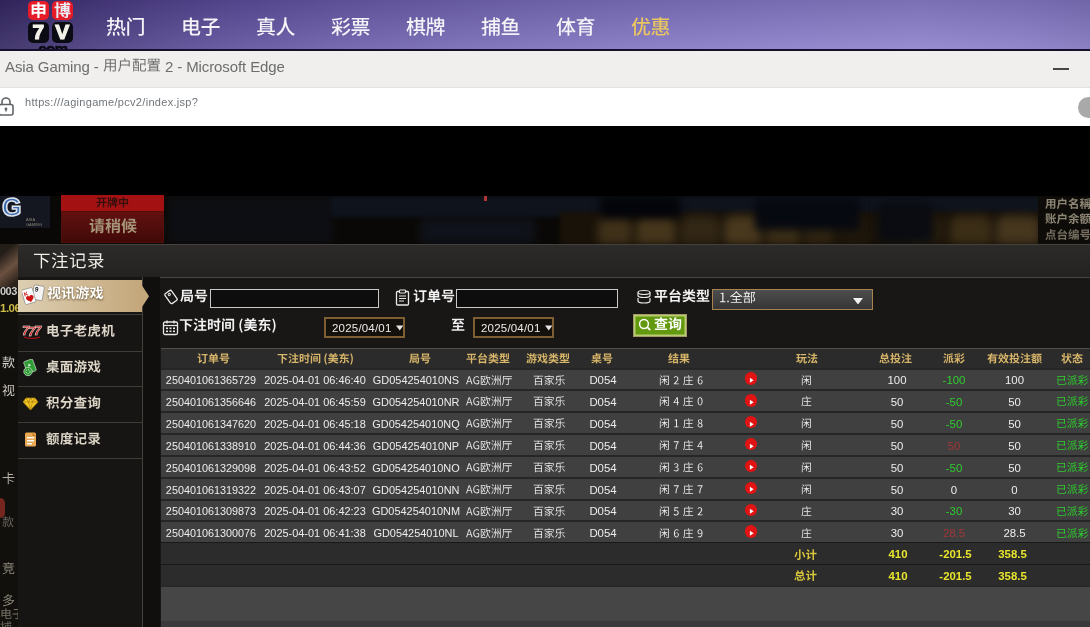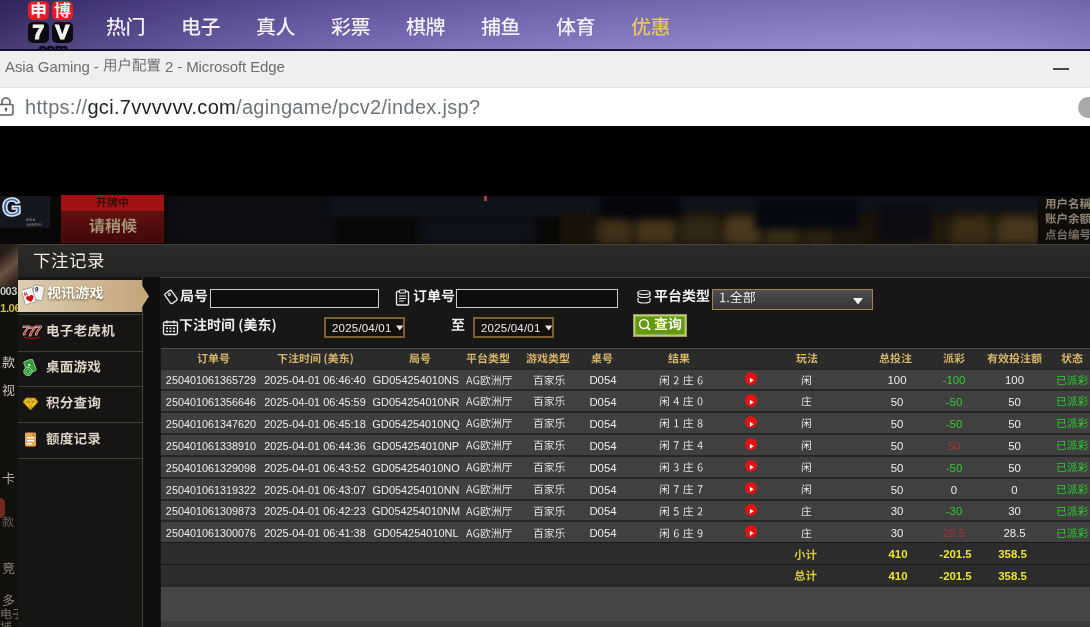--- a/index.html
+++ b/index.html
@@ -229,21 +229,21 @@
       </g>
     </svg><span> 2 - Microsoft Edge</span></div>
 <div class="ab" style="left:1053px;top:67.5px;width:16px;height:2px;background:#474747"></div>
 <div class="ab" style="left:0;top:87px;width:1090px;height:38.5px;background:#ffffff;border-top:1px solid #e2e2e2"></div>
 <div class="ab" style="left:-3px;top:96px;width:18px;height:20px"><svg width="18" height="20" viewBox="0 0 18 20">
       <rect x="2" y="8.5" width="14" height="10.5" rx="2" fill="none" stroke="#5f6368" stroke-width="1.6"></rect>
       <path d="M5 8.5 V6 a4 4 0 0 1 8 0 V8.5" fill="none" stroke="#5f6368" stroke-width="1.6"></path>
       <circle cx="9" cy="13" r="1.4" fill="#5f6368"></circle>
       <path d="M9 13 l0 2.5" stroke="#5f6368" stroke-width="1.4"></path>
     </svg></div>
-<div class="ab" style="left:25px;top:95.5px;font-size:20px;display:flex;white-space:pre;letter-spacing:0.3px"><span style="color:#70757a">https://</span><span style="color:#1f2125">gci.7vvvvvv.com</span><span style="color:#70757a">/agingame/pcv2/index.jsp?</span></div>
+<div class="ab" style="left:25px;top:95.5px;font-size:11px;display:flex;white-space:pre;letter-spacing:0.3px"><span style="color:#70757a">https://</span><span style="color:#70757a">/agingame/pcv2/index.jsp?</span></div>
 <div class="ab" style="left:1078px;top:96.5px;width:21px;height:21px;border-radius:50%;background:#a9a9a9"></div>
 <div class="ab" style="left:0;top:125.5px;width:1090px;height:70.5px;background:#000"></div>
 <div class="ab" style="left:0;top:196px;width:1090px;height:48px;background:#0a0806;overflow:hidden">
     <div class="ab" style="left:330px;top:0;width:715px;height:21px;background:#0f131c;filter:blur(2px)"></div>
     <div class="ab" style="left:560px;top:16px;width:485px;height:32px;background:#191209;filter:blur(2px)"></div>
     <div class="ab" style="left:598px;top:20px;width:34px;height:28px;background:#43341b;border-radius:9px 9px 0 0;filter:blur(5px);opacity:0.9"></div>
     <div class="ab" style="left:636px;top:20px;width:40px;height:28px;background:#4a3a1e;border-radius:9px 9px 0 0;filter:blur(5px);opacity:0.9"></div>
     <div class="ab" style="left:680px;top:20px;width:40px;height:28px;background:#352917;border-radius:9px 9px 0 0;filter:blur(5px);opacity:0.9"></div>
     <div class="ab" style="left:724px;top:20px;width:38px;height:28px;background:#4e3d20;border-radius:9px 9px 0 0;filter:blur(5px);opacity:0.9"></div>
     <div class="ab" style="left:766px;top:20px;width:34px;height:28px;background:#413319;border-radius:9px 9px 0 0;filter:blur(5px);opacity:0.9"></div>

